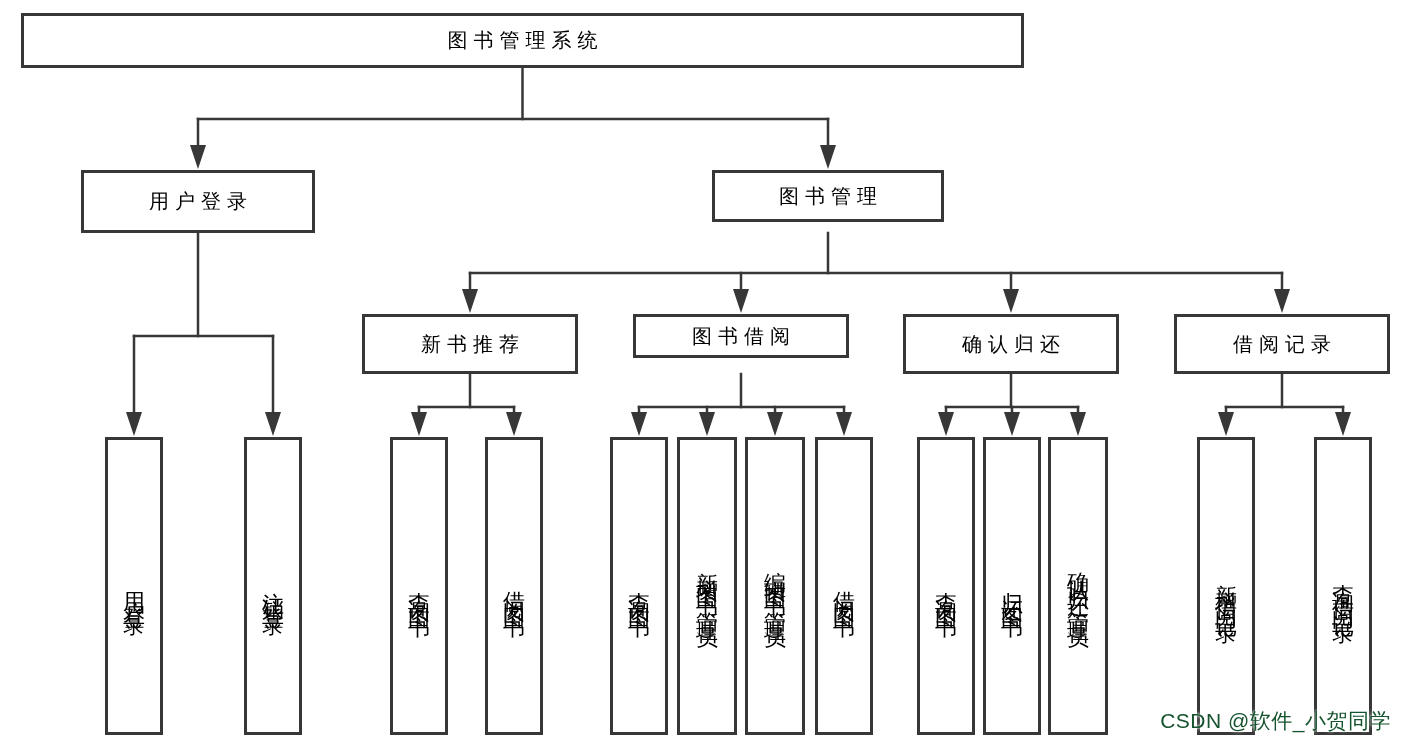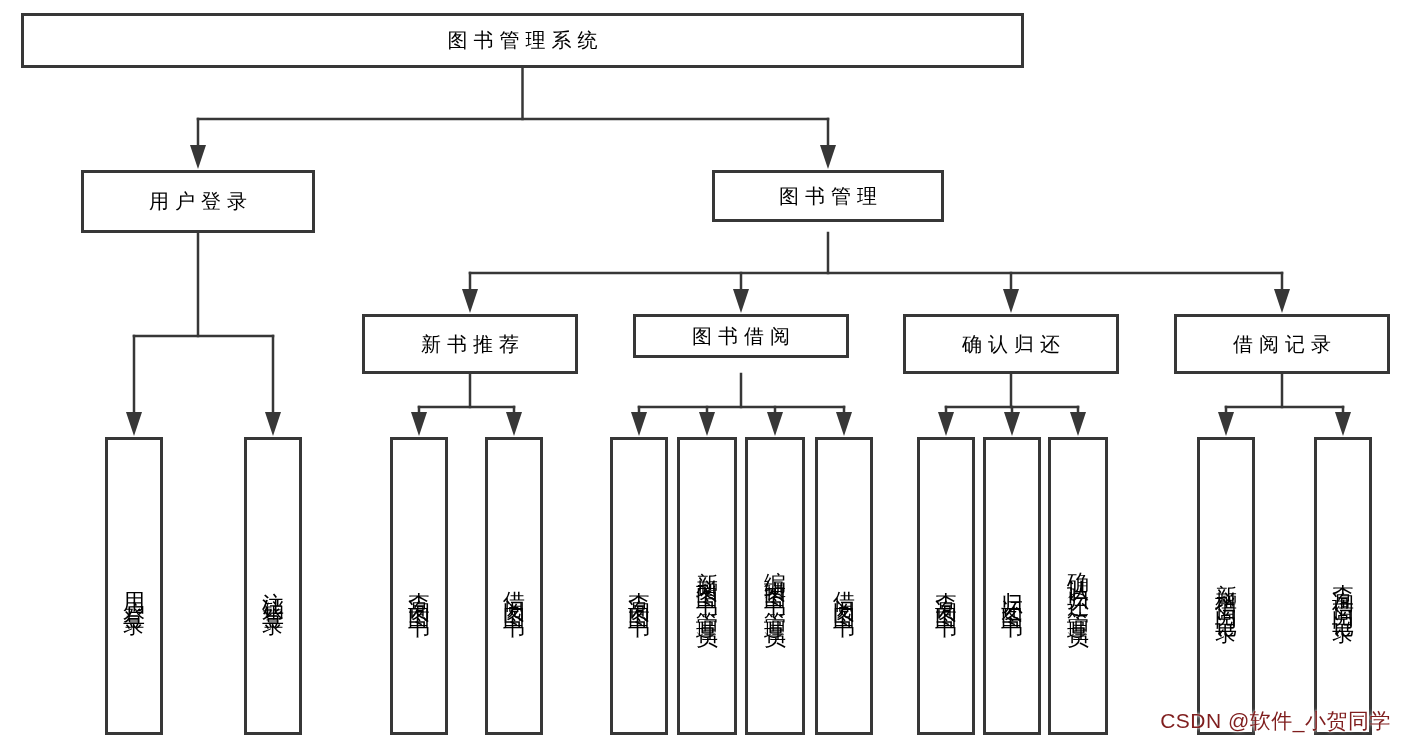--- a/index.html
+++ b/index.html
@@ -15,21 +15,21 @@
     font-size:20px;
   }
   .node .lbl { letter-spacing:6px; margin-right:-6px; white-space:nowrap; }
   .vnode .lbl {
     writing-mode:vertical-rl; text-orientation:mixed;
     font-size:22px; letter-spacing:8px; margin-right:0; margin-bottom:-8px;
     white-space:normal;
   }
   .watermark {
     position:absolute; right:14px; top:707px; z-index:3;
-    font-size:21px; letter-spacing:0.5px; color:#7f1d1d;
+    font-size:21px; letter-spacing:0.5px; color:#14532d;
     text-shadow:0 0 2px #ffffff, 0 0 4px #ffffff;
   }
 </style>
 </head>
 <body>
 
 <div class="canvas">
   <svg class="connectors" width="1405" height="747">
       <line x1="522.5" y1="68" x2="522.5" y2="119" stroke="#373737" stroke-width="2.5" stroke-linecap="square"></line>
       <line x1="198" y1="119" x2="828" y2="119" stroke="#373737" stroke-width="2.5" stroke-linecap="square"></line>

